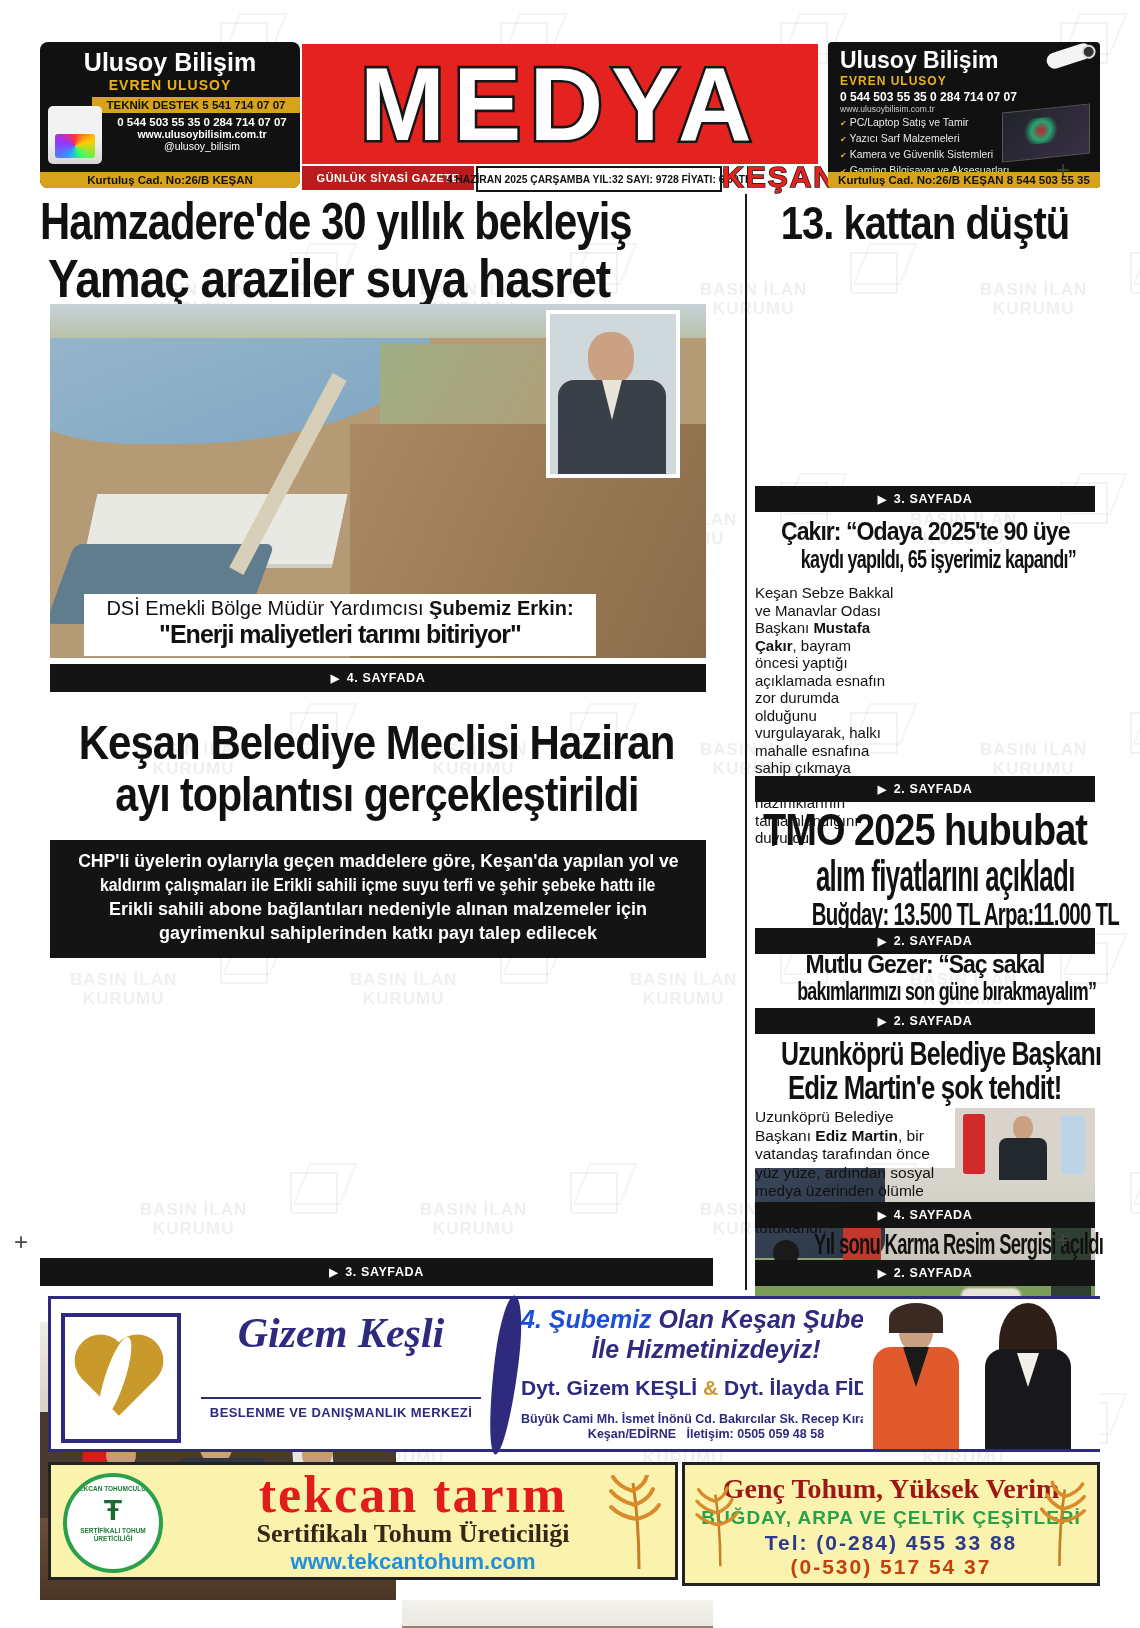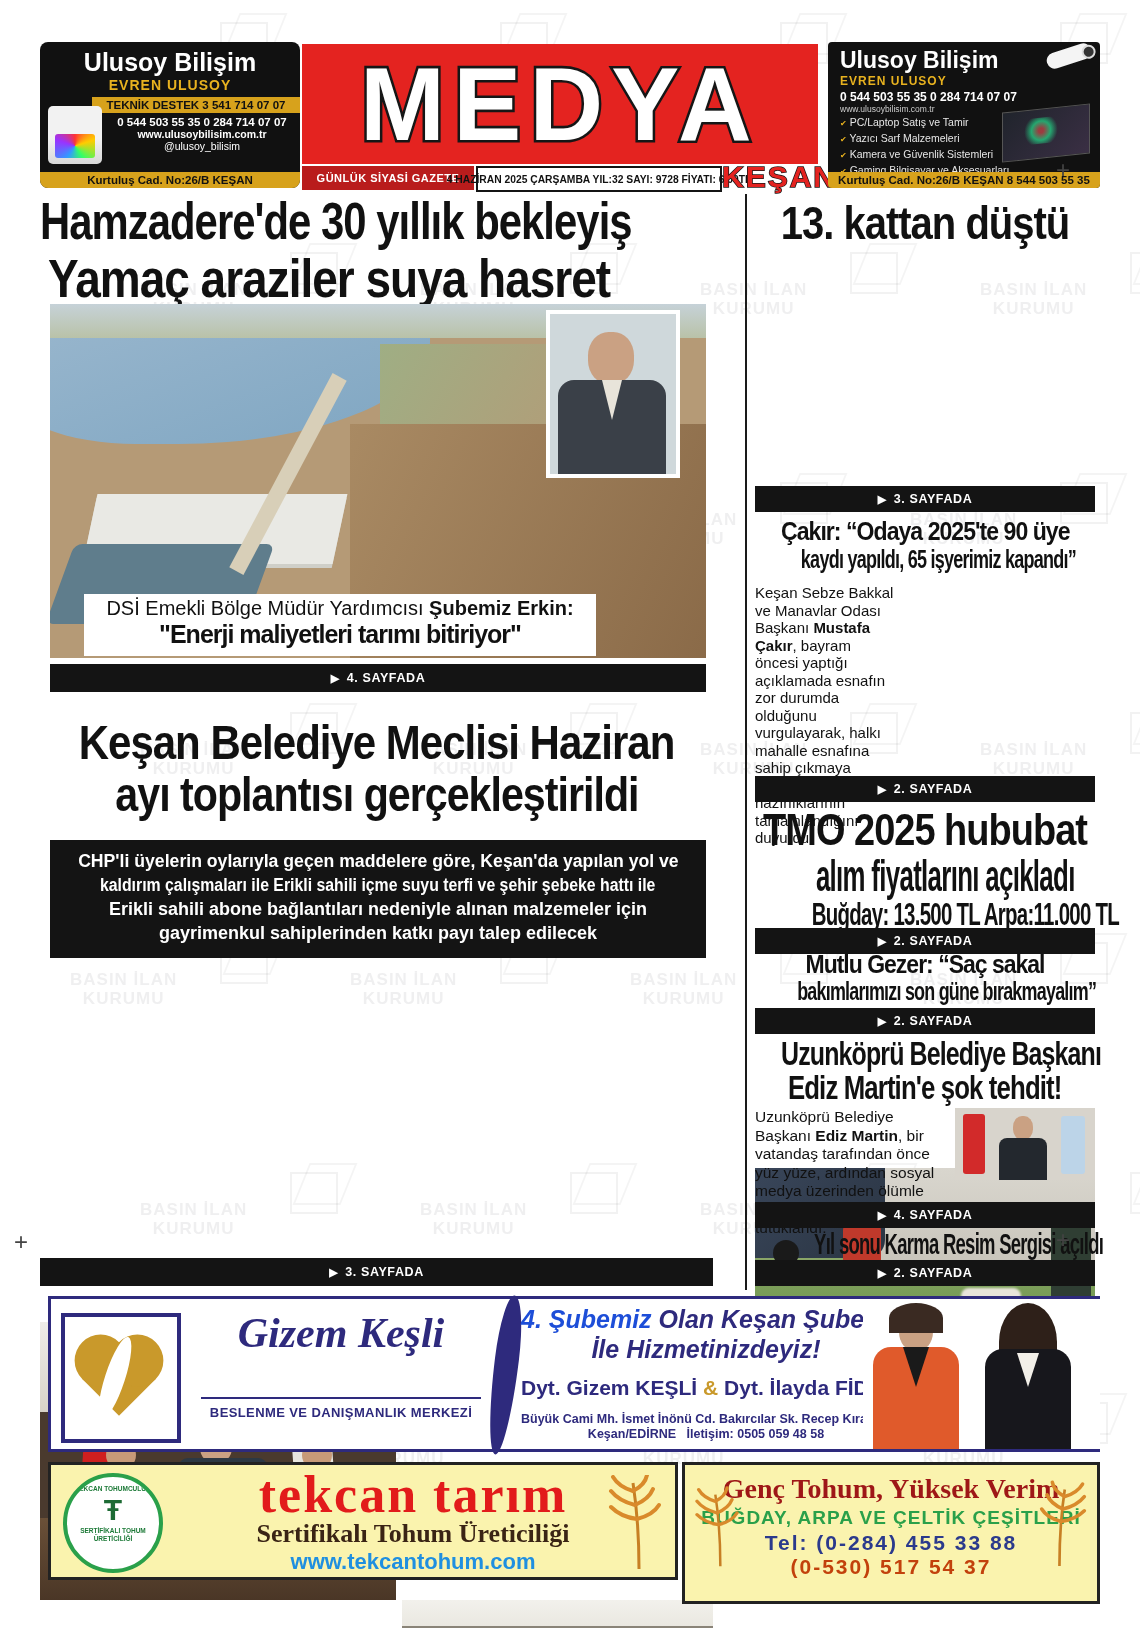--- a/index.html
+++ b/index.html
@@ -186,21 +186,21 @@
       <div class="wm-cube" style="left: 1060px; top: 1402px;"></div>
     </div>
 
   <div class="crop" style="left:1056px;top:160px;">+</div>
   <div class="crop" style="left:1056px;top:1230px;">+</div>
   <div class="crop" style="left:14px;top:1232px;">+</div>
 
   <div class="z blackad" style="left:40px;top:42px;width:260px;height:146px;">
     <div class="ctr" style="font-size:25px;font-weight:900;margin-top:6px;">Ulusoy Bilişim</div>
     <div class="ctr" style="font-size:14px;font-weight:900;color:#e8b21f;letter-spacing:1px;">EVREN ULUSOY</div>
-    <div class="goldband" style="margin-top:4px;margin-left:52px;font-size:11.5px;padding:2px 0;">TEKNİK DESTEK 3 541 714 07 07</div>
+    <div class="goldband" style="margin-top:4px;margin-left:52px;font-size:11.5px;padding:2px 0;">TEKNİK DESTEK 5 541 714 07 07</div>
     <div class="abs" style="left:8px;top:64px;width:54px;height:58px;background:linear-gradient(180deg,#f2f2f2 55%,#d8d8d8);border-radius:5px;">
       <div class="abs" style="left:7px;top:28px;width:40px;height:24px;background:conic-gradient(#f33,#fc0,#3f6,#39f,#93f,#f33);border-radius:3px;"></div>
     </div>
     <div style="margin-left:64px;text-align:center;">
       <div style="font-size:11.5px;font-weight:bold;margin-top:3px;">0 544 503 55 35  0 284 714 07 07</div>
       <div style="font-size:10.5px;font-weight:bold;">www.ulusoybilisim.com.tr</div>
       <div style="font-size:10.5px;">@ulusoy_bilisim</div>
     </div>
     <div class="goldband abs" style="left:0;right:0;bottom:0;font-size:11.5px;padding:2px 0;">Kurtuluş Cad. No:26/B KEŞAN</div>
   </div>
@@ -433,21 +433,21 @@
       <div class="tiny">SERTİFİKALI TOHUM ÜRETİCİLİĞİ</div>
     </div>
     <div class="abs" style="left:112px;top:0px;width:500px;text-align:center;font-family:'Liberation Serif',serif;font-weight:900;font-size:52px;color:#e21b1b;letter-spacing:2px;white-space:nowrap;">tekcan tarım</div>
     <div class="abs" style="left:112px;top:54px;width:500px;text-align:center;font-family:'Liberation Serif',serif;font-weight:bold;font-size:26px;color:#3a2415;">Sertifikalı Tohum Üreticiliği</div>
     <div class="abs" style="left:112px;top:84px;width:500px;text-align:center;font-weight:bold;font-size:22px;color:#1f8fe0;">www.tekcantohum.com</div>
     <svg class="abs" style="left:548px;top:10px;" width="72" height="96" viewBox="0 0 72 96">
       <path d="M40 94 C40 60 38 34 34 8" stroke="#c77f24" stroke-width="3" fill="none"></path>
       <path d="M34 16 q-14 -4 -20 -14 M36 30 q-16 -4 -24 -14 M38 44 q-16 -2 -26 -12 M34 16 q12 -6 14 -16 M36 30 q14 -6 18 -16 M38 44 q16 -4 22 -14" stroke="#d98a2b" stroke-width="4" fill="none" stroke-linecap="round"></path>
     </svg>
   </div>
-  <div class="z" style="left:682px;top:1462px;width:418px;height:142px;background:#faf3ae;border:3px solid #222;box-sizing:border-box;text-align:center;">
+  <div class="z" style="left:682px;top:1462px;width:418px;height:124px;background:#faf3ae;border:3px solid #222;box-sizing:border-box;text-align:center;">
     <svg class="abs" style="left:2px;top:18px;" width="60" height="90" viewBox="0 0 72 96">
       <path d="M40 94 C40 60 38 34 34 8" stroke="#c77f24" stroke-width="3" fill="none"></path>
       <path d="M34 16 q-14 -4 -20 -14 M36 30 q-16 -4 -24 -14 M38 44 q-16 -2 -26 -12 M34 16 q12 -6 14 -16 M36 30 q14 -6 18 -16 M38 44 q16 -4 22 -14" stroke="#d98a2b" stroke-width="4" fill="none" stroke-linecap="round"></path>
     </svg>
     <svg class="abs" style="right:2px;top:14px;transform:scaleX(-1);" width="64" height="92" viewBox="0 0 72 96">
       <path d="M40 94 C40 60 38 34 34 8" stroke="#c77f24" stroke-width="3" fill="none"></path>
       <path d="M34 16 q-14 -4 -20 -14 M36 30 q-16 -4 -24 -14 M38 44 q-16 -2 -26 -12 M34 16 q12 -6 14 -16 M36 30 q14 -6 18 -16 M38 44 q16 -4 22 -14" stroke="#d98a2b" stroke-width="4" fill="none" stroke-linecap="round"></path>
     </svg>
     <div style="font-family:'Liberation Serif',serif;font-weight:900;font-size:28px;color:#9e1717;margin-top:8px;">Genç Tohum, Yüksek Verim</div>
     <div style="font-weight:900;font-size:19px;color:#2aa04a;letter-spacing:1px;margin-top:2px;">BUĞDAY, ARPA VE ÇELTİK ÇEŞİTLERİ</div>

